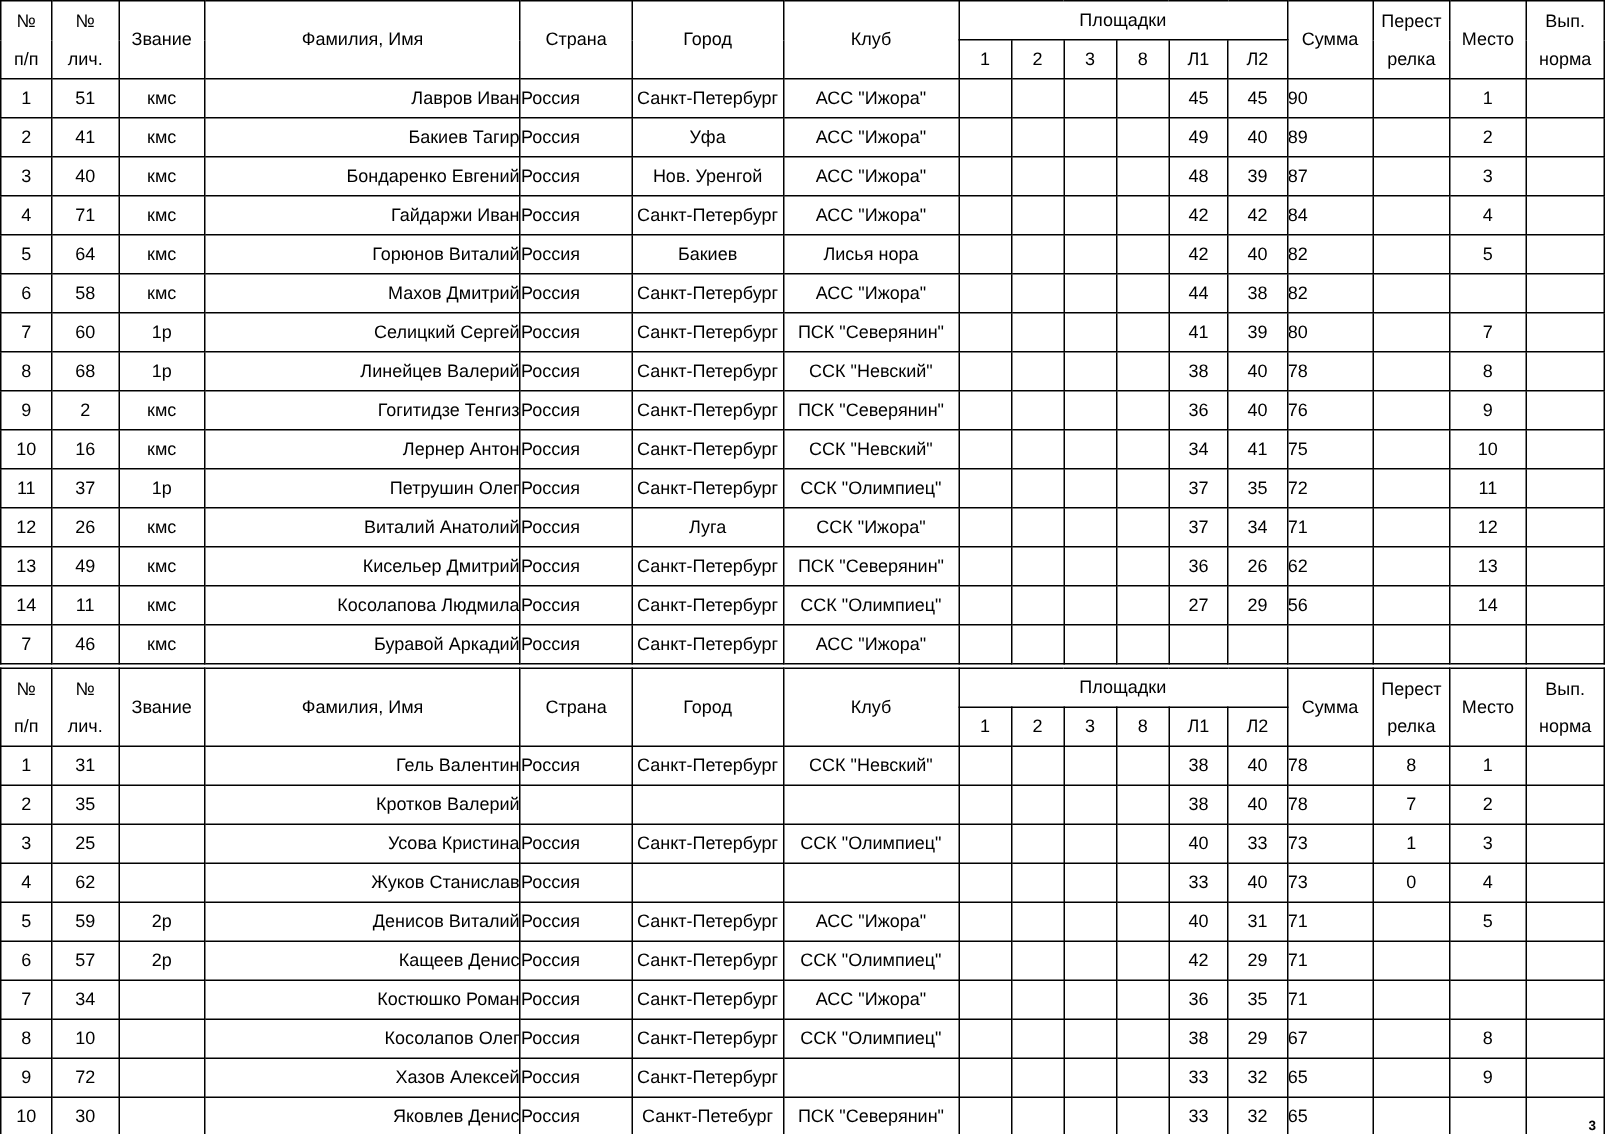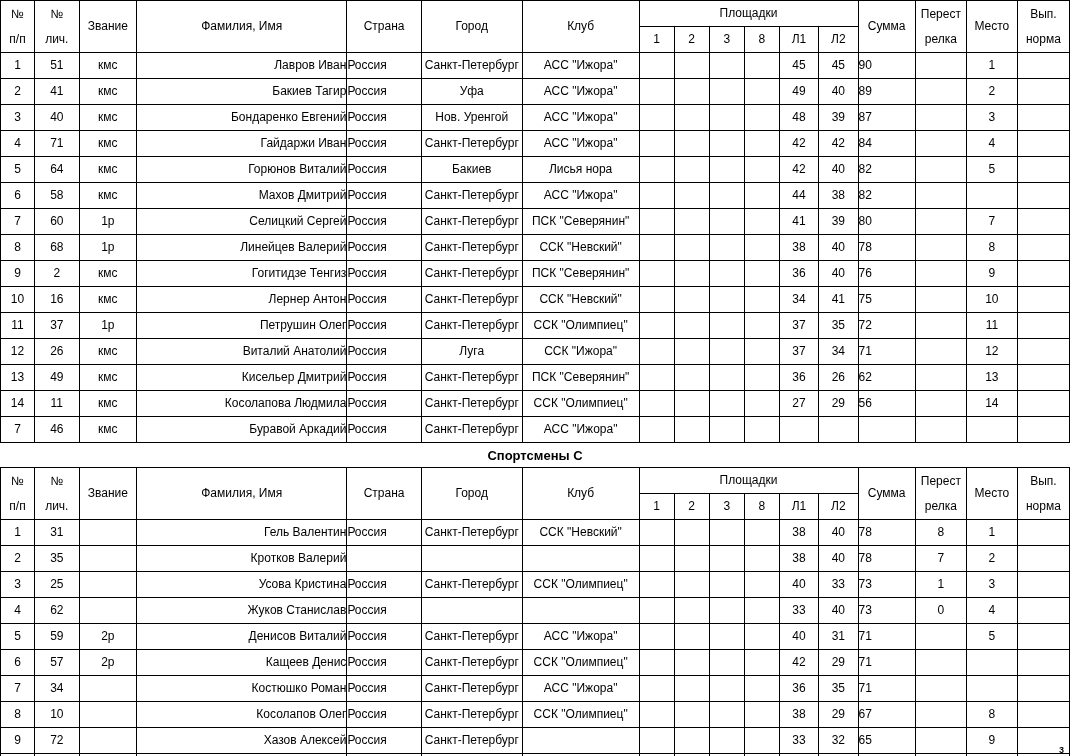--- a/index.html
+++ b/index.html
@@ -440,21 +440,20 @@
           <td class="c-sum"></td>
           <td class="c-reperel"></td>
           <td class="c-place"></td>
           <td class="c-norm"></td>
         </tr>
       </tbody>
   </table>
 
   <div class="spacer-2"></div>
 
-  <div class="section-title">Спортсмены С</div>
 
   <table class="results">
     <colgroup>
       <col class="c-num">
         <col class="c-lic">
         <col class="c-rank">
         <col class="c-name">
       <col class="c-country">
         <col class="c-city">
         <col class="c-club">

